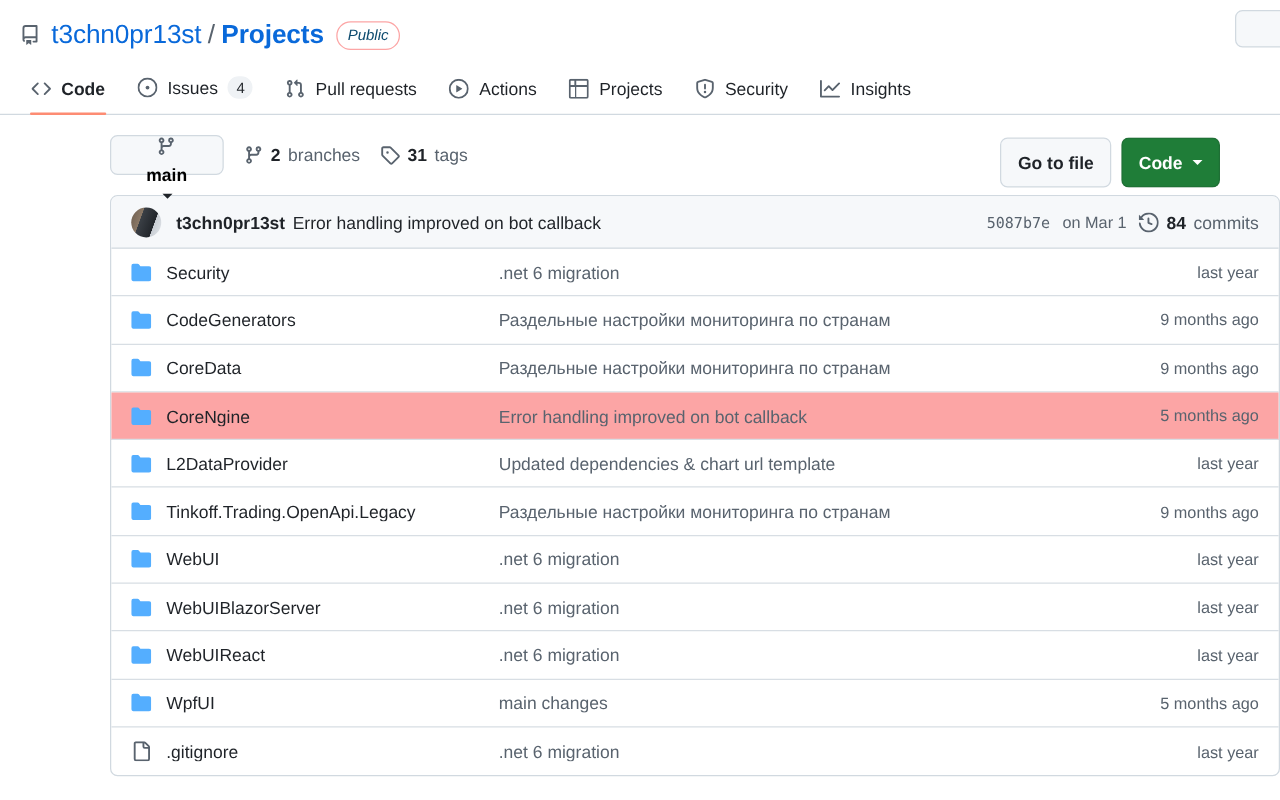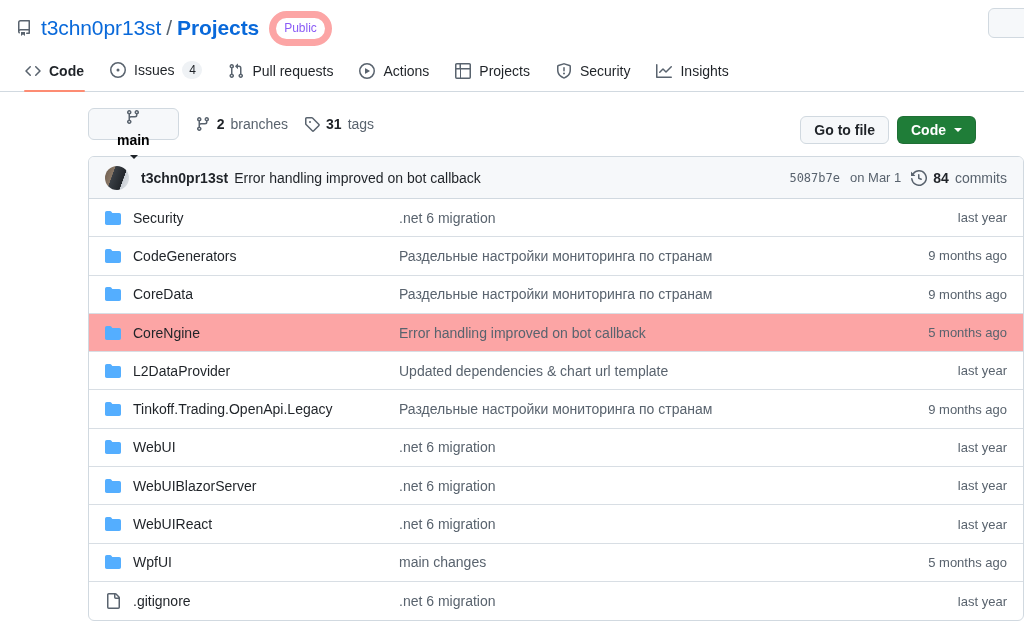--- a/index.html
+++ b/index.html
@@ -19,23 +19,23 @@
     height: 44px;
   }
   .repo-icon { margin-right: 9px; display: flex; align-items: center; color: #59636e; }
   .repo-owner, .repo-name {
     font-size: 21px; color: #0969da; text-decoration: none; letter-spacing: -0.1px;
   }
   .repo-name { font-weight: 700; }
   .repo-sep { font-size: 21px; color: #59636e; margin: 0 5px; }
   .visibility {
     margin-left: 10px;
-    border: 7px solid #fca5a5; border-radius: 2em;
-    font-size: 12px; color: #8b5cf6;
-    padding: 1px 8px 2px 8px; line-height: 18px;
+    border: 1px solid #fca5a5; border-radius: 2em;
+    font-size: 12px; color: #0c4a6e;
+    padding: 1px 8px 2px 8px; line-height: 18px; font-style: italic;
   }
   .head-right {
     position: absolute; top: 8px; right: -6px;
     display: flex; align-items: center;
   }
   .ghost-btn {
     border: 1px solid #d1d9e0; border-radius: 6px;
     background: #f6f8fa; height: 30px; width: 42px;
   }
 
@@ -90,21 +90,21 @@
   }
   .caret.light { border-top-color: #ffffff; }
   .meta-group { display: flex; align-items: center; margin-left: 16px; gap: 16px; }
   .meta-item {
     display: flex; align-items: center; gap: 6px;
     font-size: 14px; color: #59636e; cursor: pointer;
   }
   .meta-item b { color: #1f2328; font-weight: 600; }
   .spacer { flex: 1; }
   .btn {
-    height: 28px; border-radius: 6px; font-size: 14px; font-weight: 600;
+    height: 40px; border-radius: 6px; font-size: 14px; font-weight: 600;
     display: flex; align-items: center; gap: 6px; padding: 0 13px; cursor: pointer; margin-top: 11px;
   }
   .btn-default { border: 1px solid #d1d9e0; background: #f6f8fa; color: #1f2328; }
   .btn-primary { border: 1px solid rgba(31,35,40,.15); background: #1f7d38; color: #fff; margin-left: 8px; }
 
   
   .filebox {
     border: 1px solid #d1d9e0; border-radius: 6px;
     overflow: hidden; margin-right: 0px; width: 936px;
   }

